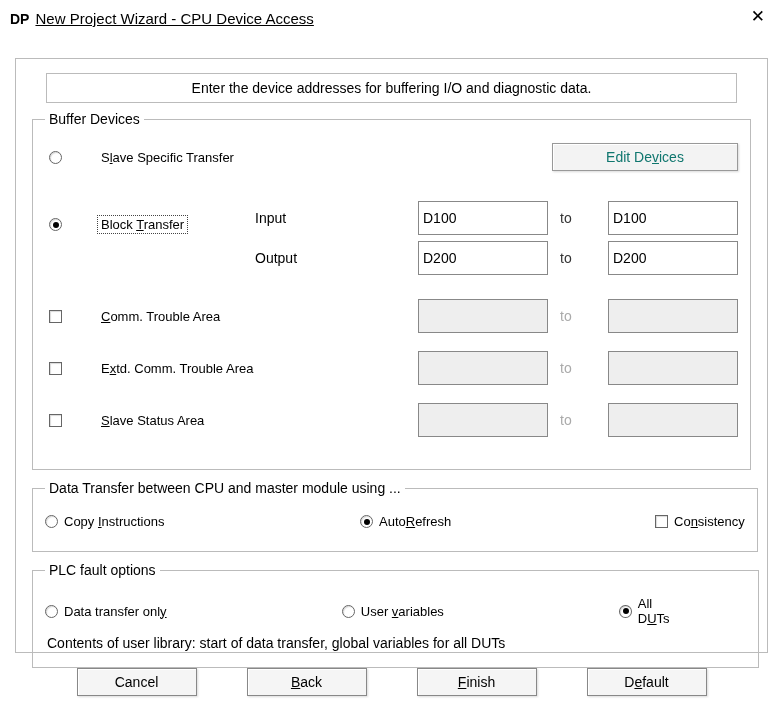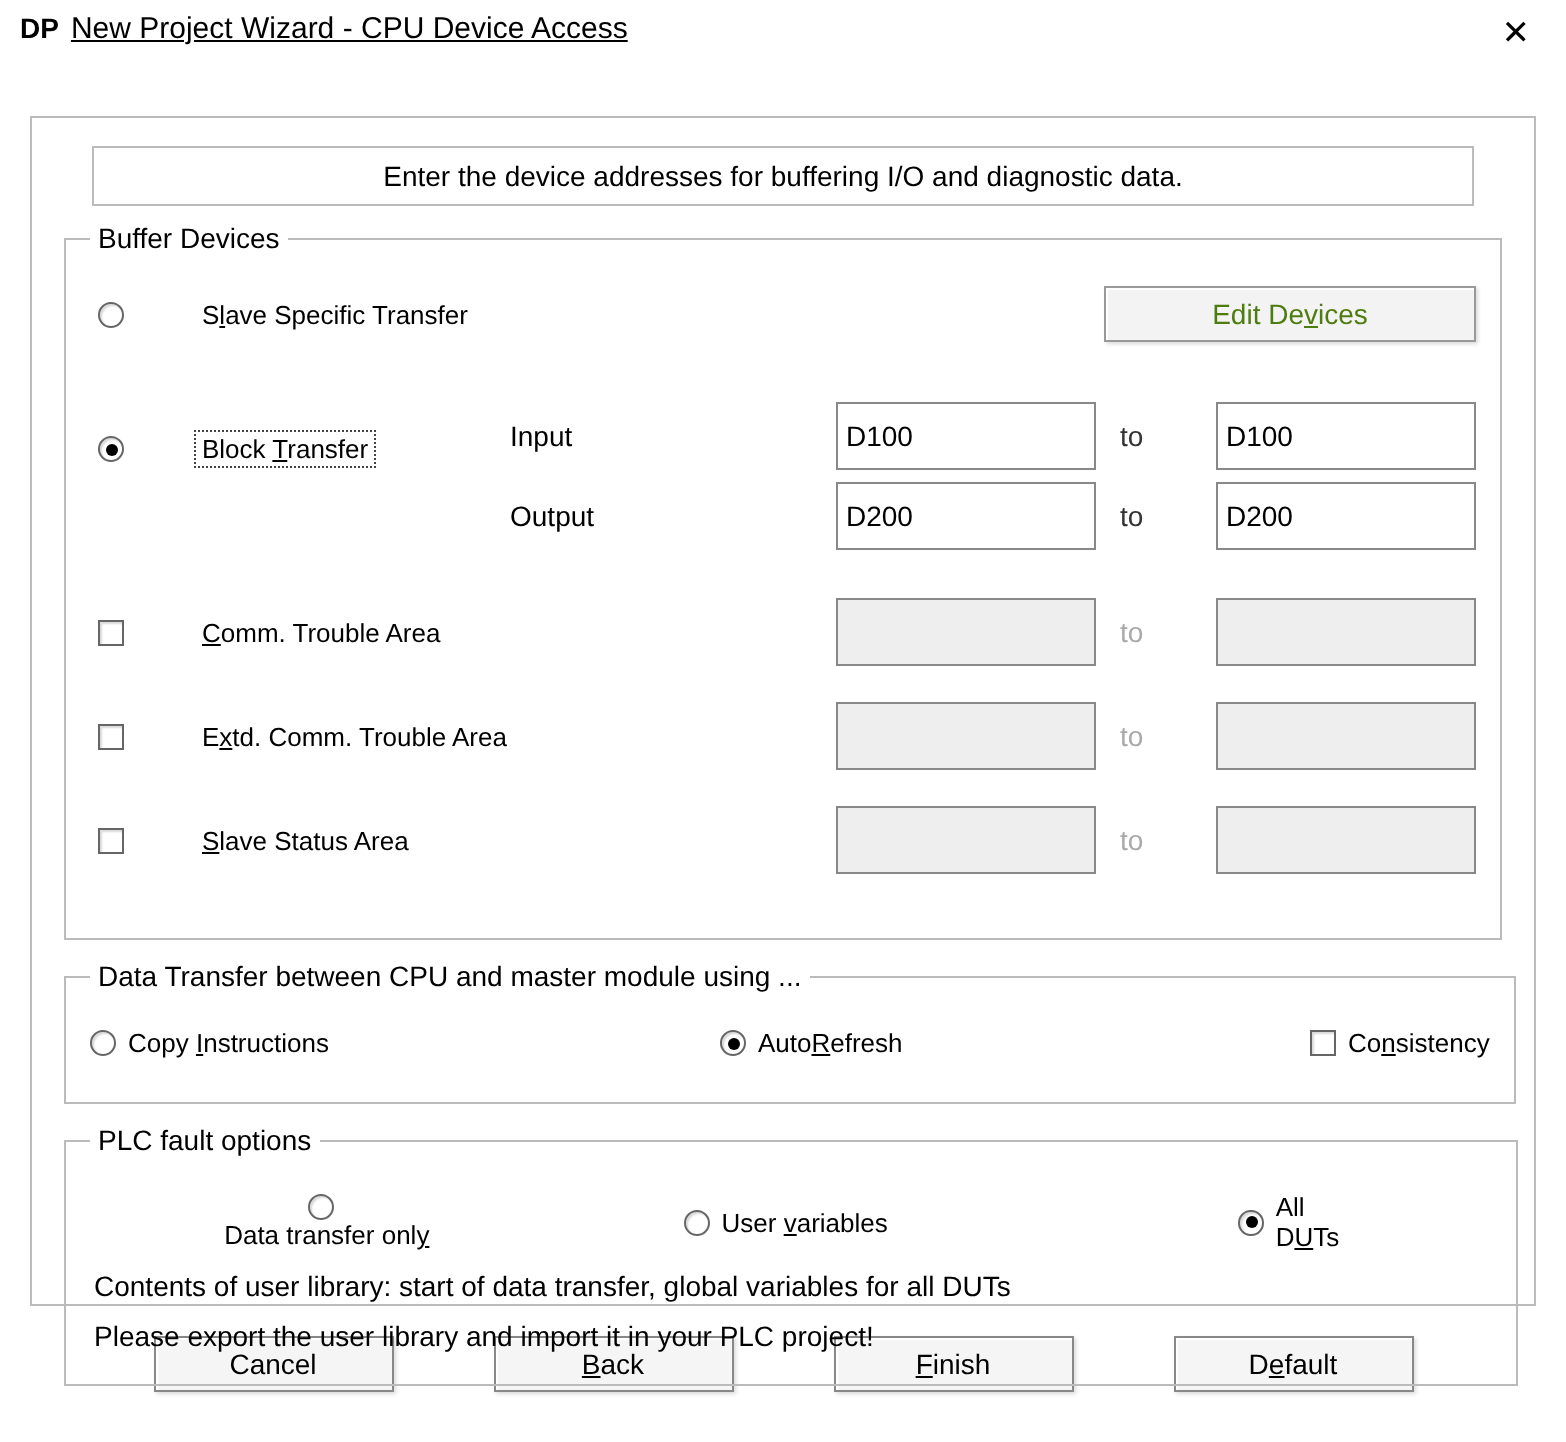--- a/index.html
+++ b/index.html
@@ -8,21 +8,21 @@
     font-family: "Segoe UI", Tahoma, sans-serif;
     font-size: 13px;
     background: #fff;
     color: #000;
     width: 783px;
     height: 721px;
     overflow: hidden;
   }
   .titlebar {
     display: flex;
-    align-items: flex-start;
+    align-items: flex-end;
     padding: 6px 10px;
     font-size: 15px;
   }
   .titlebar .app-icon {
     font-weight: bold;
     font-size: 14px;
     margin-right: 6px;
   }
   .titlebar .title { flex: 1; text-decoration: underline; }
   .titlebar .close {
@@ -134,21 +134,21 @@
   .edit-btn-row {
     display: flex;
     margin: 6px 0 16px 0;
   }
   .edit-btn {
     margin-left: auto;
     width: 186px;
     height: 28px;
     border: 1px solid #999;
     background: #f3f3f3;
-    color: #4d7c0f;
+    color: #0f766e;
     font-size: 14px;
     font-family: inherit;
     box-shadow: 1px 1px 0 #fff inset, 1px 1px 2px rgba(0,0,0,0.15);
   }
   .block-transfer-section {
     display: flex;
     align-items: flex-start;
   }
   .io-rows { flex: 1; }
   .io-row { display: flex; align-items: center; margin: 6px 0; }
@@ -279,35 +279,34 @@
       <span class="check">
         <span class="check-box"></span>
         <span>Co<span class="underline">n</span>sistency</span>
       </span>
     </div>
   </fieldset>
 
   <fieldset class="plc-group">
     <legend>PLC fault options</legend>
     <div class="row radio-row">
-      <span class="radio" style="width:245px;flex-direction:column;">
+      <span class="radio" style="width:245px;">
         <span class="radio-circle"></span>
         <span>Data transfer onl<span class="underline">y</span></span>
       </span>
       <span class="radio" style="width:225px;">
         <span class="radio-circle"></span>
         <span>User <span class="underline">v</span>ariables</span>
       </span>
       <span class="radio">
         <span class="radio-circle checked"></span>
         <span>All D<span class="underline">U</span>Ts</span>
       </span>
     </div>
     <div class="plc-text">Contents of user library: start of data transfer, global variables for all DUTs</div>
-    <div class="plc-text">Please export the user library and import it in your PLC project!</div>
   </fieldset>
 
 </div>
 
 <div class="button-bar">
   <button class="btn">Cancel</button>
   <button class="btn"><span class="underline">B</span>ack</button>
   <button class="btn"><span class="underline">F</span>inish</button>
   <button class="btn">D<span class="underline">e</span>fault</button>
 </div>

